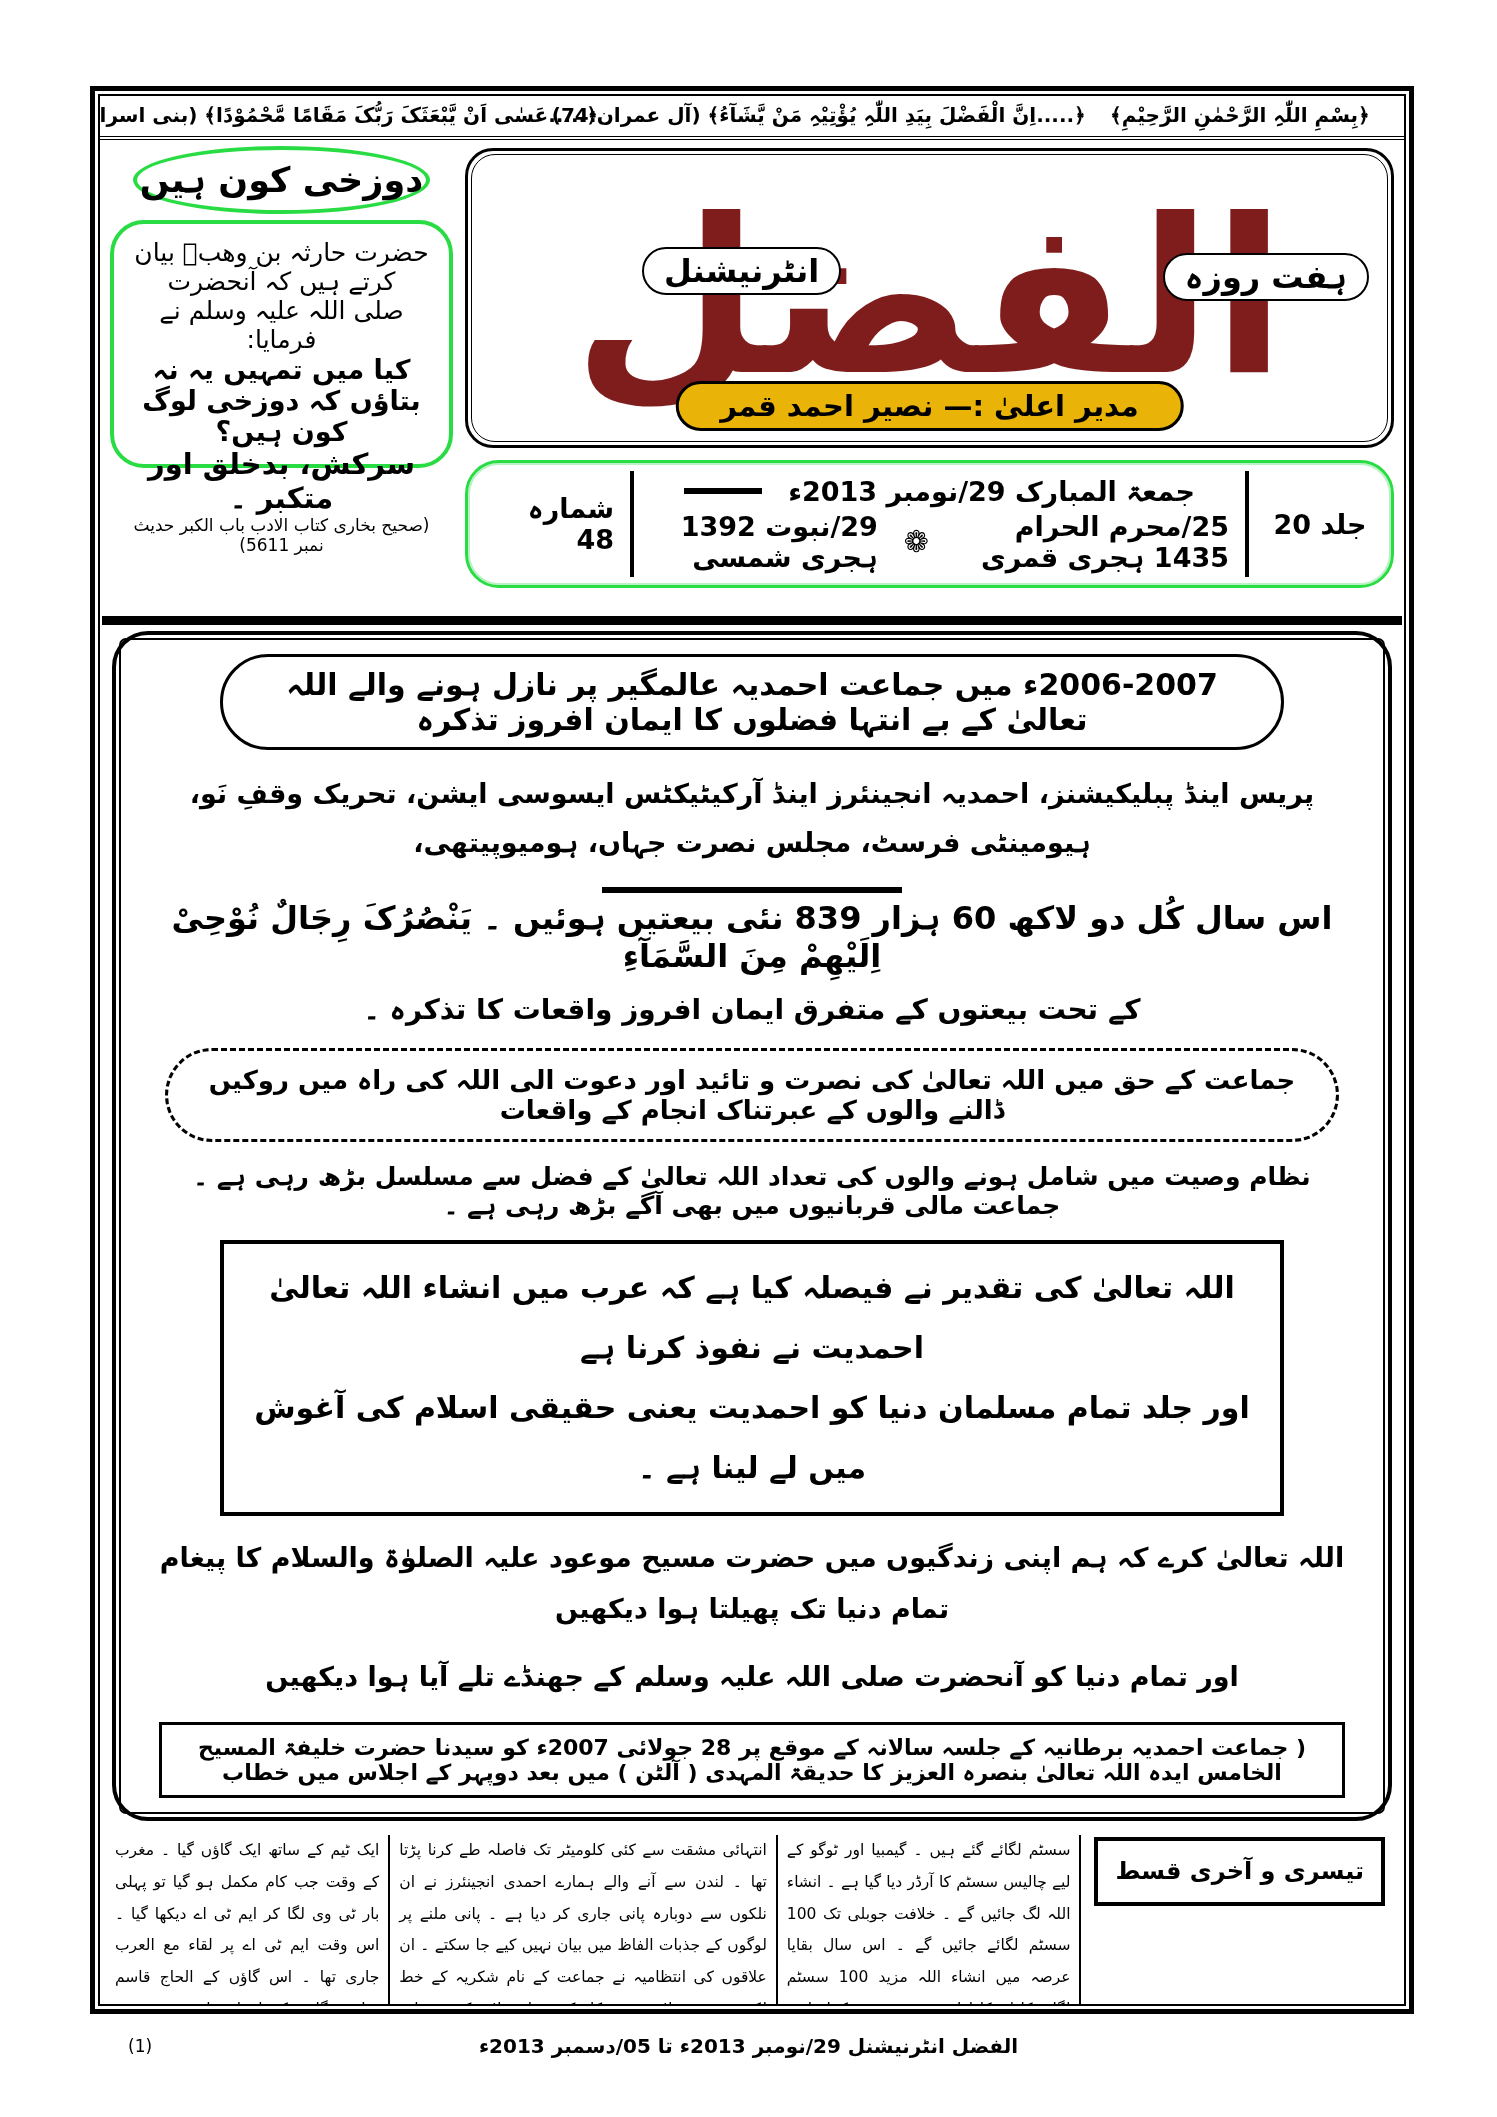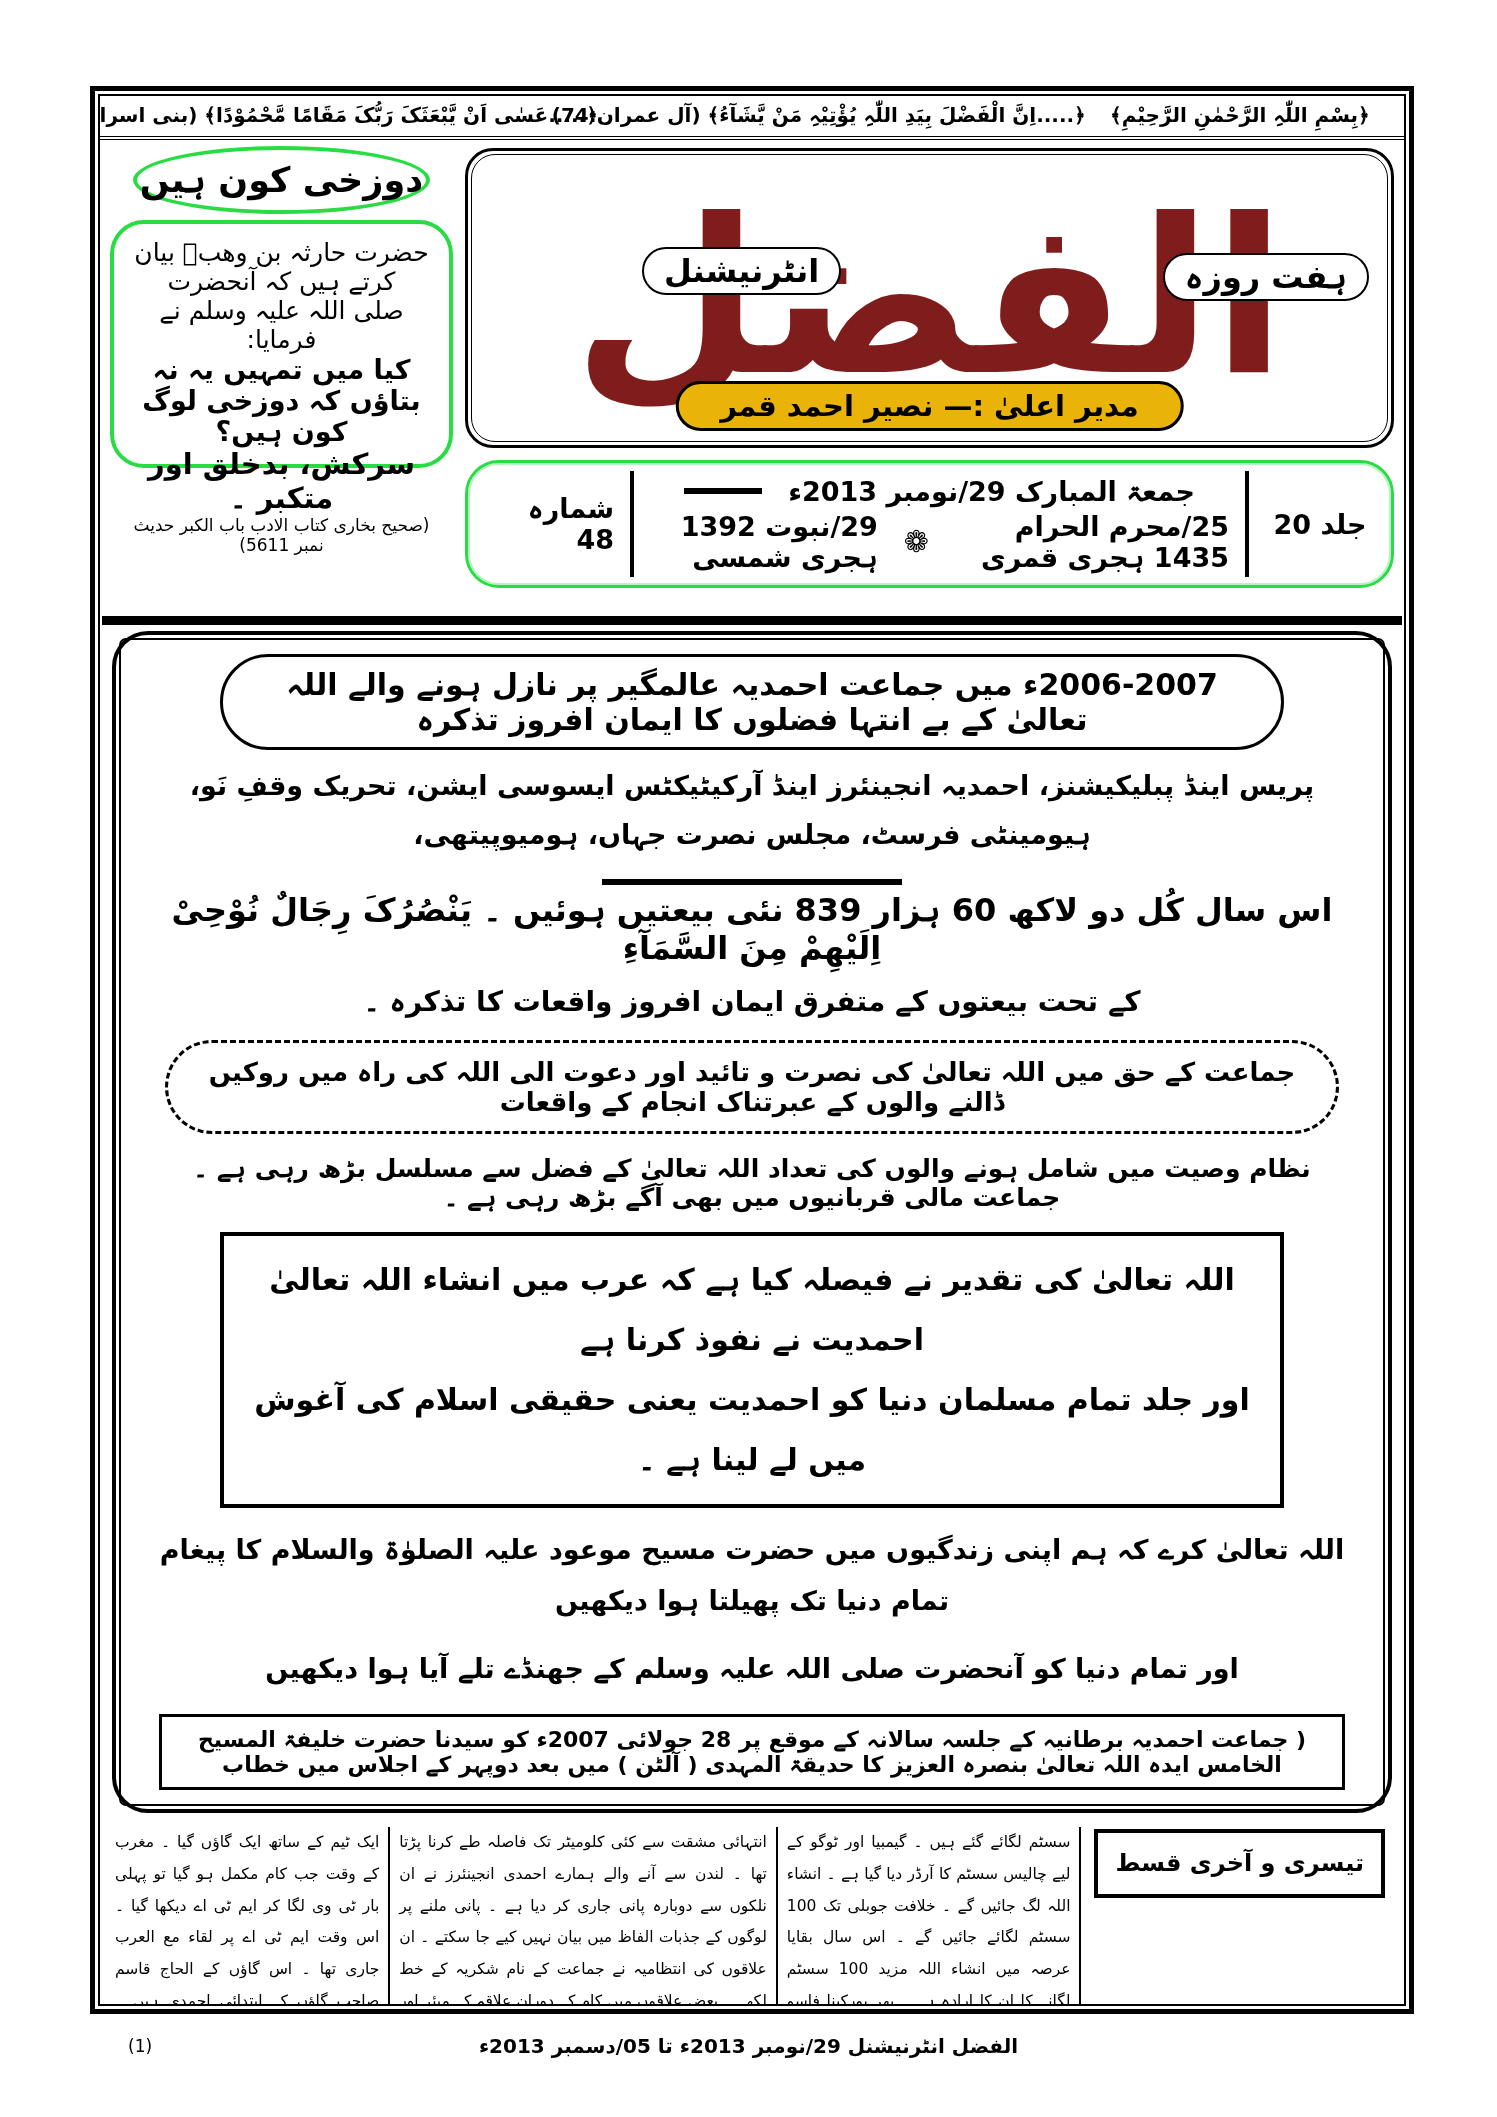--- a/index.html
+++ b/index.html
@@ -53,21 +53,21 @@
   .h-l4{font-size:29px;font-weight:bold;}
   .h-ref{font-size:17px;}
 
   .thick-divider{height:9px;background:#000;margin:4px 2px 6px;}
 
   
   .feature{margin:6px 12px;border:4px solid #000;border-radius:36px;padding:3px;}
   .feature-in{border:2px solid #000;border-radius:7px;padding:14px 26px 12px;text-align:center;}
   .headline-pill{border:3px solid #000;border-radius:60px;width:88%;margin:0 auto;
                  padding:10px 26px;font-size:30px;font-weight:bold;box-sizing:border-box;}
-  .dept{font-size:27px;font-weight:bold;margin-top:12px;line-height:1.8;}
+  .dept{font-size:27px;font-weight:bold;margin-top:20px;line-height:1.8;}
   .short-hr{width:300px;height:6px;background:#000;margin:20px auto 6px;}
   .stats1{font-size:32px;font-weight:bold;margin-top:6px;}
   .stats2{font-size:28px;font-weight:bold;margin-top:18px;}
   .events-box{border:3px dashed #000;border-radius:60px;width:97%;margin:22px auto 0;
               padding:14px 18px;font-size:26px;font-weight:bold;box-sizing:border-box;}
   .wasiyyat{font-size:25px;font-weight:bold;margin-top:20px;}
   .arab-box{border:4px solid #000;width:88%;margin:20px auto 0;padding:14px 18px;box-sizing:border-box;}
   .arab-box div{font-size:30px;font-weight:bold;line-height:2;}
   .prayer{font-size:27px;font-weight:bold;margin-top:16px;line-height:1.9;}
   .attribution{border:3px solid #000;width:98%;margin:20px auto 2px;padding:10px 10px;

